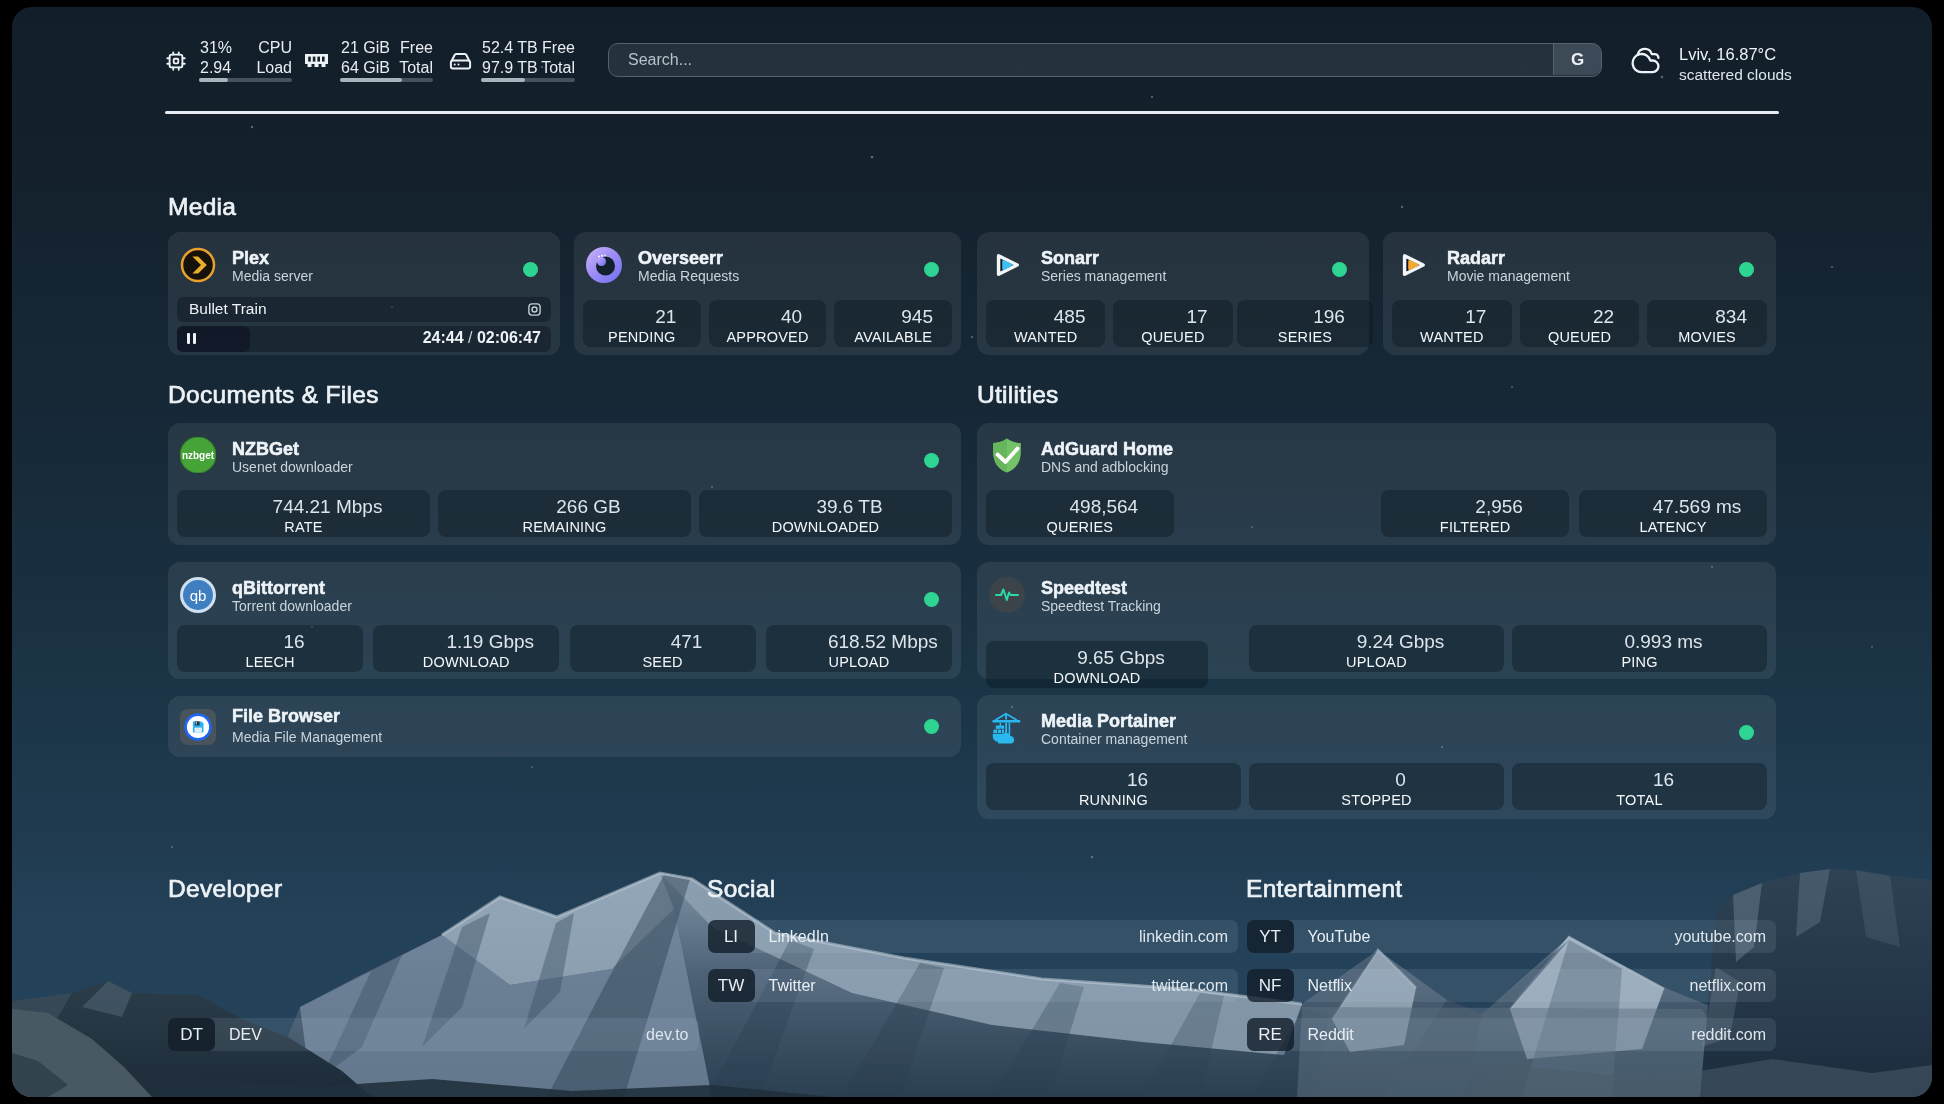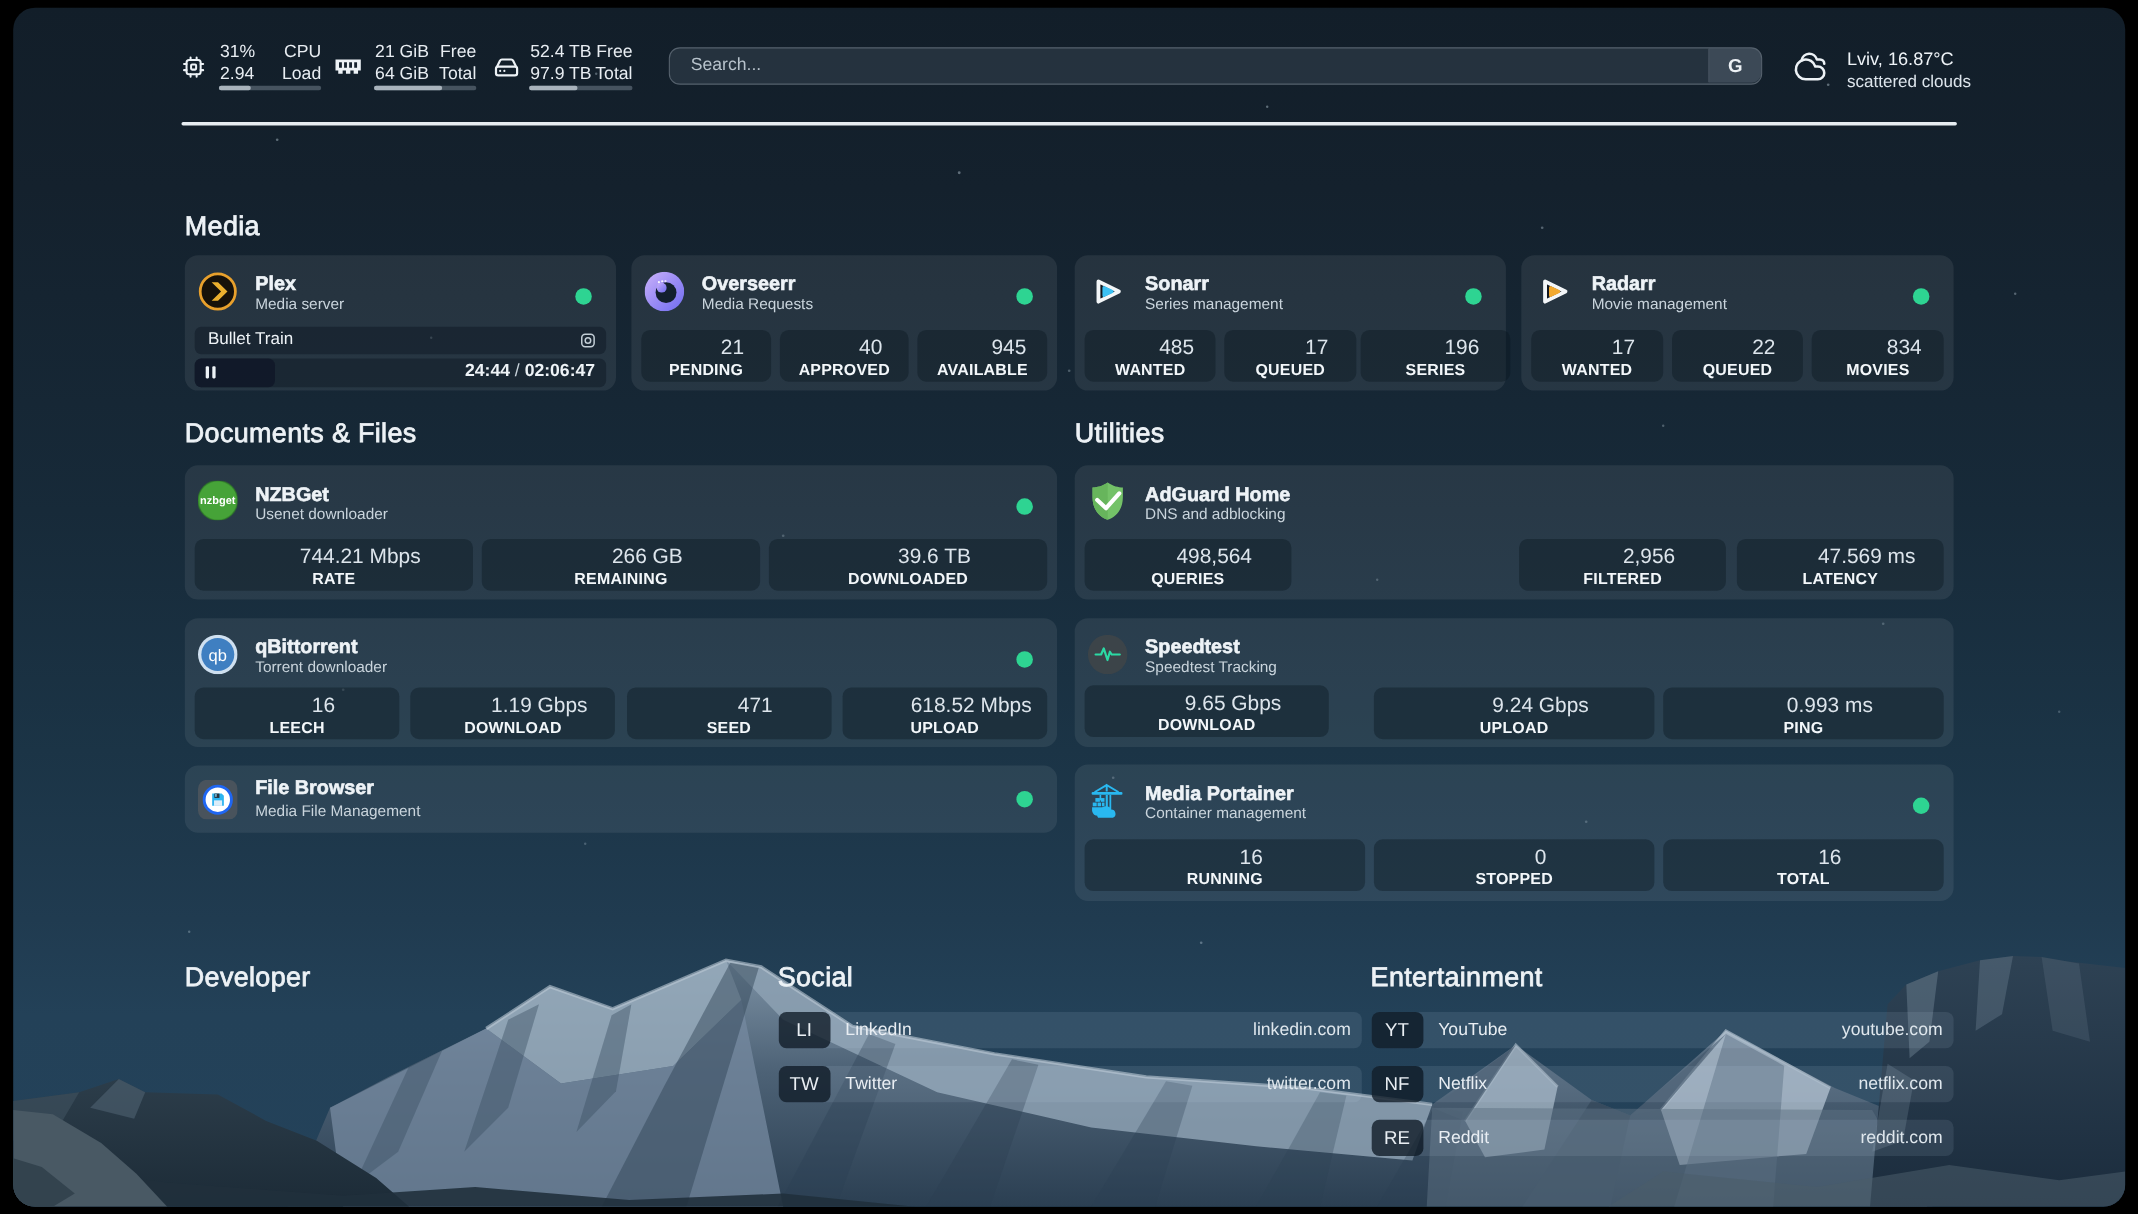--- a/index.html
+++ b/index.html
@@ -11,21 +11,21 @@
   .bg { position:absolute; left:0; top:0; }
   .abs { position:absolute; }
   h2 { position:absolute; font-size:24.5px; font-weight:400; -webkit-text-stroke:.7px #edf2f6; color:#edf2f6; letter-spacing:.3px;}
   .card { position:absolute; background:rgba(255,255,255,.075); border-radius:12px; }
   .ic { position:absolute; left:12px; top:15px; width:36px; height:36px; }
   .ct { position:absolute; left:64px; top:15.5px; font-size:18px; font-weight:700; -webkit-text-stroke:.55px #eef3f7; color:#eef3f7; }
   .cs { position:absolute; left:64px; top:36px; font-size:14px; color:#c9d4dc; }
   .dot { position:absolute; width:15px; height:15px; border-radius:50%; background:#2ed492; }
   .sb { position:absolute; height:47px; background:rgba(9,20,30,.38); border-radius:8px; text-align:center; color:#dde5ec; }
   .sb .v { display:block; font-size:19px; line-height:24px; margin-top:5px;padding-left:48px; }
-  .sb .l { display:block; font-size:14.5px; line-height:17px; font-weight:700; color:#f3f7fa; letter-spacing:.2px;}
+  .sb .l { display:block; font-size:14.5px; line-height:17px; font-weight:400; color:#f3f7fa; letter-spacing:.2px;}
   .lkrow { position:absolute; height:33px; background:rgba(205,228,250,.1); border-radius:7px; }
   .lkb { position:absolute; left:0; top:0; width:47px; height:33px; background:rgba(13,24,36,.78); border-radius:7px;
      color:#e9eef3; font-size:17px; text-align:center; line-height:33px; }
   .lkn { position:absolute; left:61px; top:0; line-height:33px; font-size:16px; color:#e9eef3; }
   .lkd { position:absolute; right:10px; top:0; line-height:33px; font-size:16px; color:#dfe7ed; }
   .mt { font-size:16px; color:#e8edf2; line-height:21px; }
 </style>
 </head>
 <body>
 <div class="page">
@@ -359,21 +359,21 @@
       </div>
 </div>
 
 <div class="card" style="left:965px;top:555px;width:799px;height:117px">
   <svg class="ic" viewBox="0 0 36 36">
     <circle cx="18" cy="18" r="18" fill="#3c4449"></circle>
     <path d="M7 18 h5 l2.4-5.5 3.4 10.5 2.2-7.5 1.6 2.5 h7.4" fill="none" stroke="#2bd9a4" stroke-width="2" stroke-linecap="round" stroke-linejoin="round"></path>
   </svg>
   <div class="ct">Speedtest</div>
       <div class="cs">Speedtest Tracking</div>
-  <div class="sb" style="left:9px;top:61px;width:222px">
+  <div class="sb" style="left:9px;top:79px;width:222px">
         <span class="v">9.65 Gbps</span>
         <span class="l">DOWNLOAD</span>
       </div>
   <div class="sb" style="left:272px;top:63px;width:255px">
         <span class="v">9.24 Gbps</span>
         <span class="l">UPLOAD</span>
       </div>
   <div class="sb" style="left:535px;top:63px;width:255px">
         <span class="v">0.993 ms</span>
         <span class="l">PING</span>
@@ -408,20 +408,25 @@
       </div>
   <div class="sb" style="left:535px;top:68px;width:255px">
         <span class="v">16</span>
         <span class="l">TOTAL</span>
       </div>
 </div>
 <h2 style="left:156px;top:868px">Developer</h2>
 <h2 style="left:695px;top:868px">Social</h2>
 <h2 style="left:1234px;top:868px">Entertainment</h2>
 
+<div class="lkrow" style="left:156px;top:1010.5px;width:530.5px">
+      <div class="lkb">DT</div>
+      <span class="lkn">DEV</span>
+      <span class="lkd">dev.to</span>
+    </div>
 
 <div class="lkrow" style="left:695.5px;top:912.5px;width:530.5px">
       <div class="lkb">LI</div>
       <span class="lkn">LinkedIn</span>
       <span class="lkd">linkedin.com</span>
     </div>
 <div class="lkrow" style="left:695.5px;top:961.5px;width:530.5px">
       <div class="lkb">TW</div>
       <span class="lkn">Twitter</span>
       <span class="lkd">twitter.com</span>

